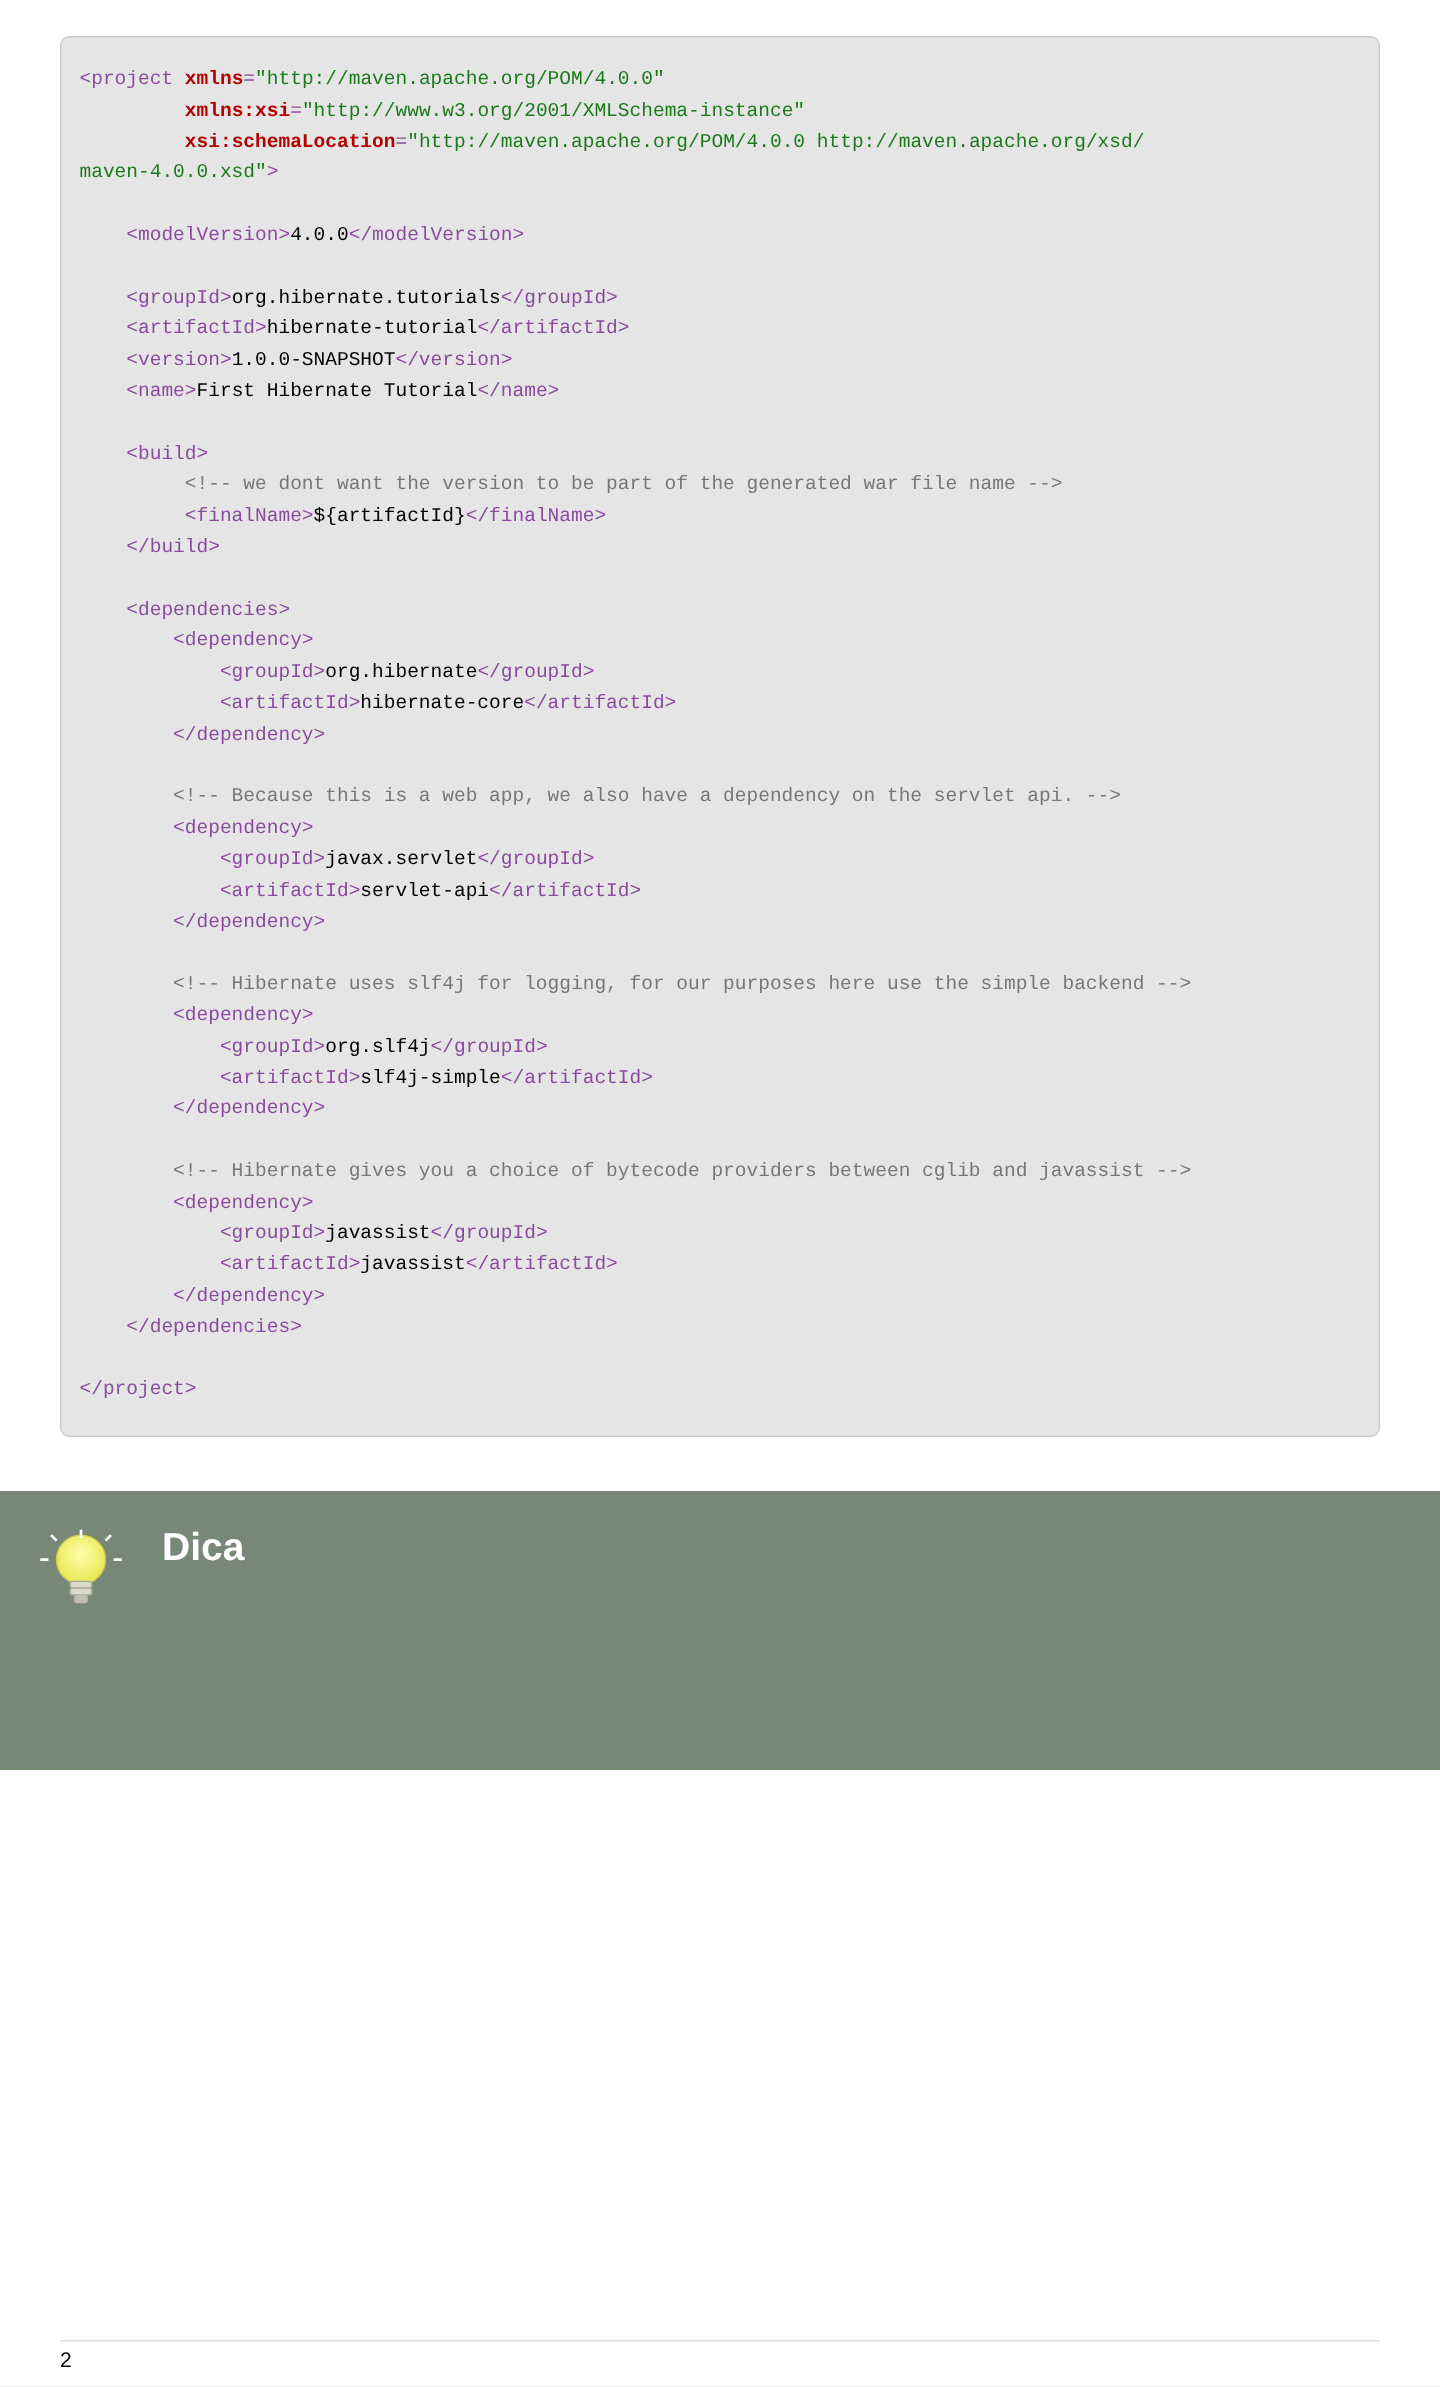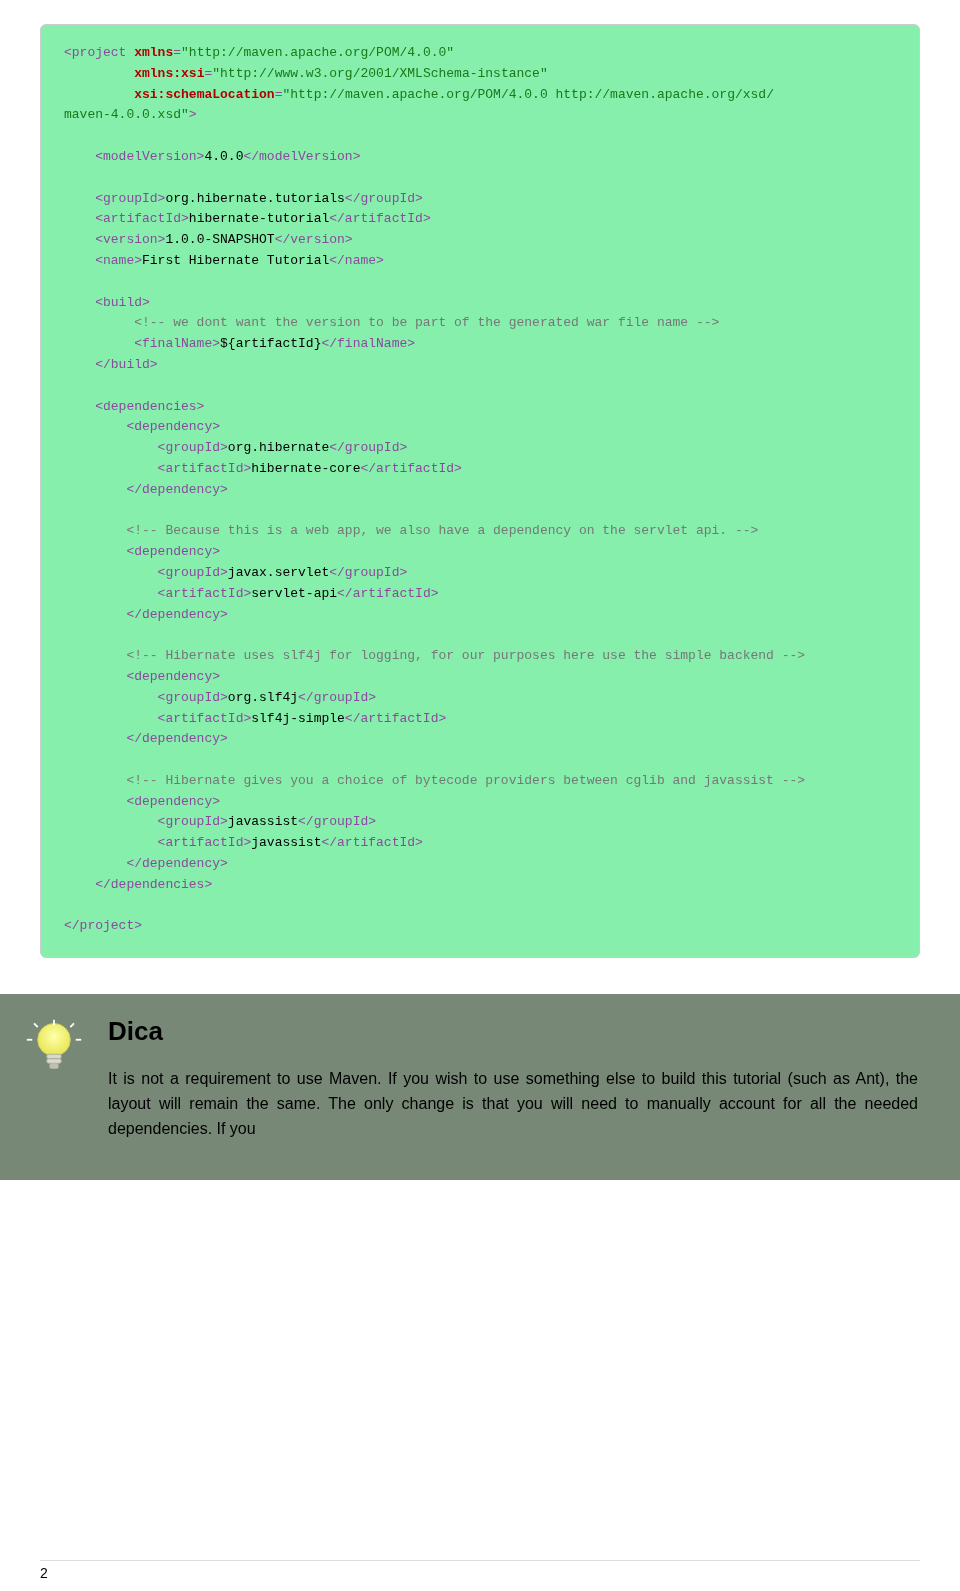--- a/index.html
+++ b/index.html
@@ -23,39 +23,39 @@
   }
   .intro {
     font-size: 16px;
     line-height: 1.55;
     text-align: justify;
     margin-bottom: 20px;
   }
   .code-block {
     border: 1px solid #ccc;
     border-radius: 6px;
-    background: #86efac;
-    padding: 18px 16px 20px 23px;
+    background: #e5e5e5;
+    padding: 18px 16px 20px 12px;
     font-family: "Courier New", Courier, monospace;
     font-size: 13px;
     line-height: 1.6;
     white-space: pre;
     overflow: hidden;
     color: #777;
     margin-bottom: 36px;
   }
   .code-block .b { font-weight: bold; }
   .c-prp { color:#8a4a9e; }
   .c-red { color:#b30000; }
   .c-grn { color:#1a7a1a; }
   .c-blk { color:#000; }
   .c-gray{ color:#777; }
   .tip-box {
     background: #778876;
-    color: #000000;
+    color: #ffffff;
     padding: 0;
     display: flex;
     margin: 14px -40px 0 -40px;
     min-height: 186px;
     box-sizing: border-box;
   }
   .tip-icon-col {
     width: 108px;
     display: flex;
     align-items: flex-start;
@@ -156,18 +156,17 @@
         <rect x="27" y="50" width="10" height="6" rx="2" fill="#bfbfb0"></rect>
         <line x1="8" y1="24" x2="2" y2="24" stroke="#fff" stroke-width="2"></line>
         <line x1="56" y1="24" x2="62" y2="24" stroke="#fff" stroke-width="2"></line>
         <line x1="32" y1="2" x2="32" y2="8" stroke="#fff" stroke-width="2"></line>
         <line x1="14" y1="10" x2="10" y2="6" stroke="#fff" stroke-width="2"></line>
         <line x1="50" y1="10" x2="54" y2="6" stroke="#fff" stroke-width="2"></line>
       </svg>
     </div>
     <div class="tip-content-col">
       <div class="tip-title">Dica</div>
-      <div class="tip-body">It is not a requirement to use Maven. If you wish to use something else to build this tutorial (such as Ant), the layout will remain the same. The only change is that you will need to manually account for all the needed dependencies. If you</div>
     </div>
   </div>
 
   <div class="page-num">2</div>
 </div>
 
 </body></html>

